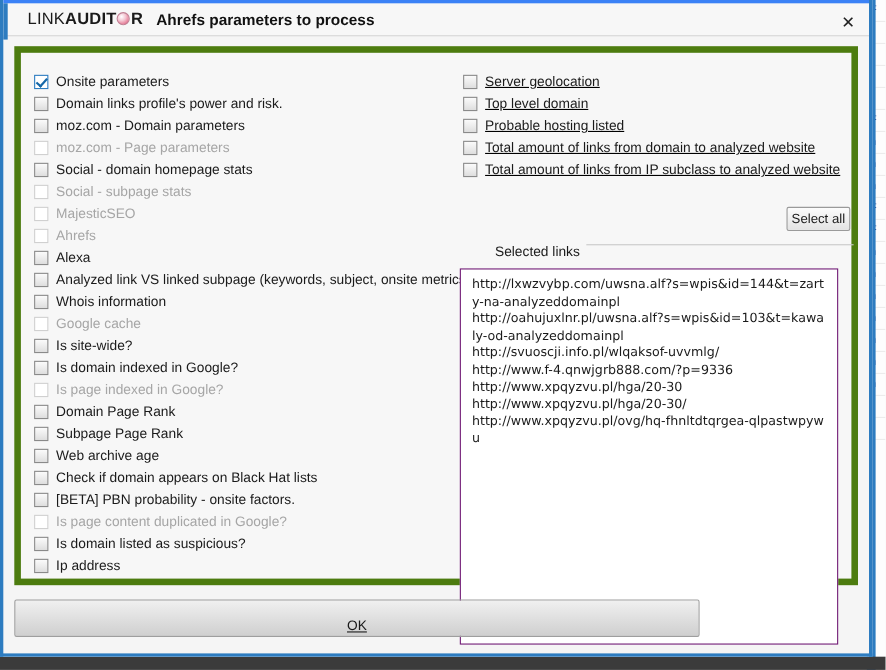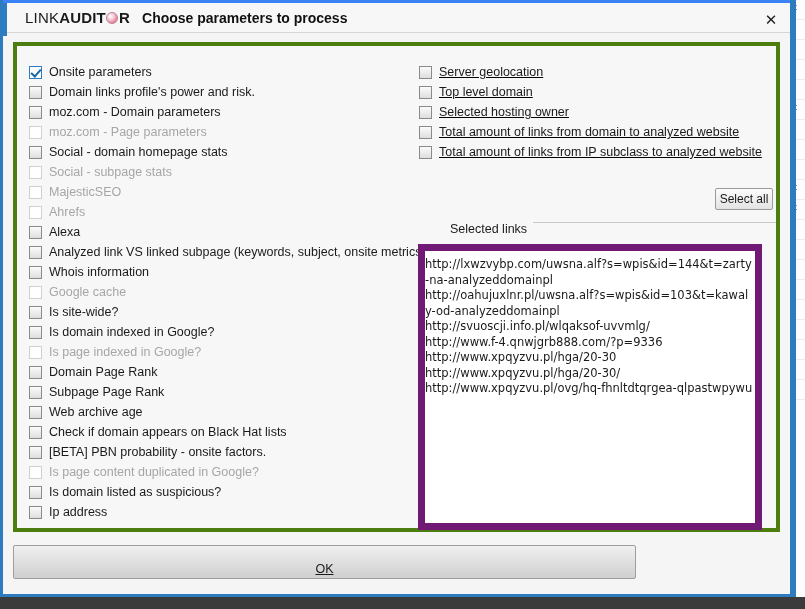--- a/index.html
+++ b/index.html
@@ -112,21 +112,21 @@
     background: transparent;
     border: none;
   }
 
   
   #body-panel {
     position: absolute;
     left: 10px; top: 42px;
     width: 767px; height: 490px;
     background: #f7f7f7;
-    border: 4px solid #4d7c0f;
+    border: 6px solid #4d7c0f;
   }
 
   .col {
     position: absolute;
     top: 16px;
   }
   #col-left  { left: 12px;  width: 390px; }
   #col-right { left: 402px; width: 330px; text-decoration: underline; }
 
   .cb-row {
@@ -202,24 +202,24 @@
     white-space: nowrap;
   }
   #links-group .gb-rule {
     flex: 1 1 auto;
     height: 1px;
     background: #c9c9c9;
   }
   #links-textarea {
     margin-top: 6px;
     width: 344px;
-    height: 286px;
+    height: 342px;
     background: #ffffff;
-    border: 7px solid #701a75;
-    padding: 6px 0;
+    border: 1px solid #701a75;
+    padding: 6px 10px;
     overflow: hidden;
   }
   .link-line {
     font-family: "DejaVu Sans", sans-serif;
     font-size: 11.5px;
     line-height: 15.5px;
     color: #1a1a1a;
     word-break: break-all;
   }
 
@@ -274,21 +274,21 @@
   <div id="titlebar">
     <div class="tb-left-accent"></div>
 
     <div class="logo">
       <span class="light">LINK </span>
         <span class="bold">AUDIT</span>
         <span class="globe"></span>
         <span class="bold">R</span>
     </div>
 
-    <div id="dlg-subtitle">Choose parameters to process</div>
+    <div id="dlg-subtitle">Ahrefs parameters to process</div>
 
     <button id="close-btn">✕</button>
   </div>
 
   <div id="body-panel">
     <div class="col" id="col-left">
         <div class="cb-row checked">
           <span class="cb-box"></span>
           <span class="cb-label">Onsite parameters</span>
         </div>
@@ -385,21 +385,21 @@
         <div class="cb-row">
           <span class="cb-box"></span>
           <span class="cb-label">Server geolocation</span>
         </div>
         <div class="cb-row">
           <span class="cb-box"></span>
           <span class="cb-label">Top level domain</span>
         </div>
         <div class="cb-row">
           <span class="cb-box"></span>
-          <span class="cb-label">Selected hosting owner</span>
+          <span class="cb-label">Probable hosting listed</span>
         </div>
         <div class="cb-row">
           <span class="cb-box"></span>
           <span class="cb-label">Total amount of links from domain to analyzed website</span>
         </div>
         <div class="cb-row">
           <span class="cb-box"></span>
           <span class="cb-label">Total amount of links from IP subclass to analyzed website</span>
         </div>
       </div>

